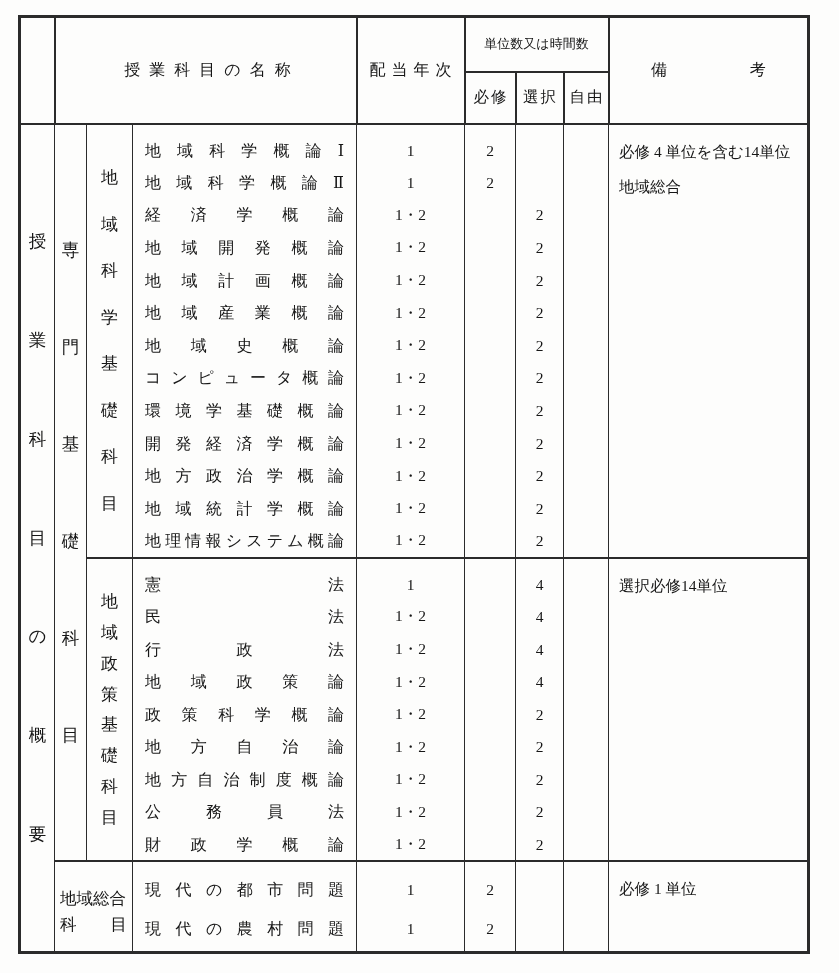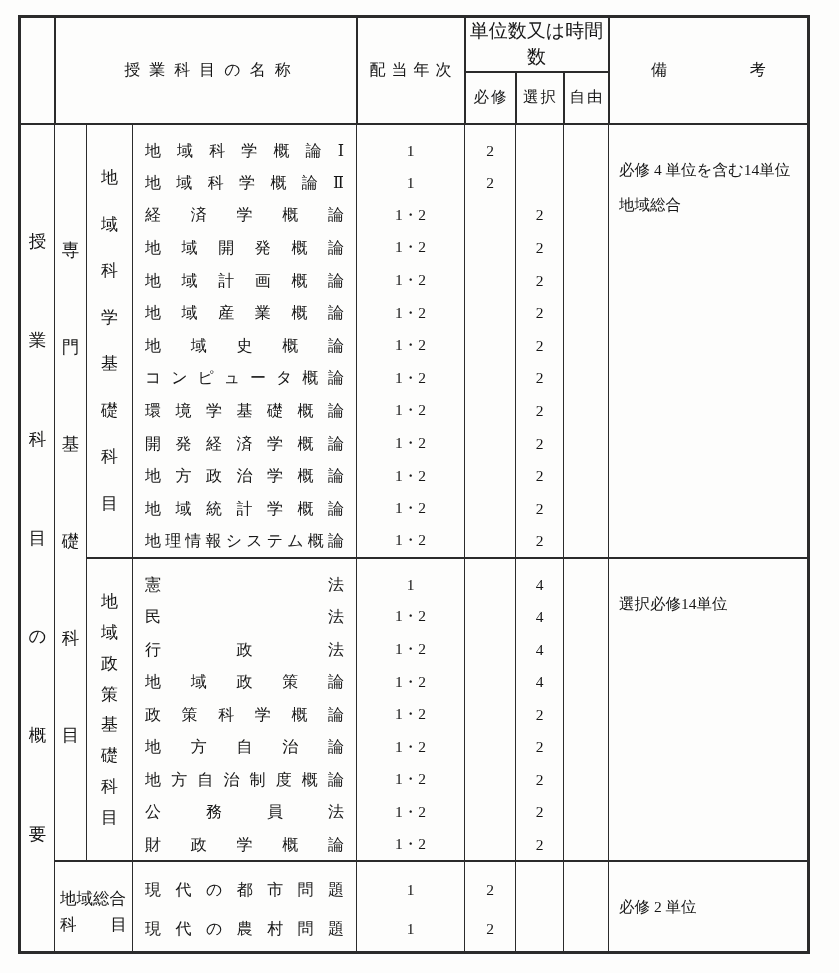--- a/index.html
+++ b/index.html
@@ -29,21 +29,21 @@
     font-weight:normal;
     vertical-align:middle;
     text-align:center;
     background:transparent;
   }
   tr.hrow1{height:55px;}
   tr.hrow2{height:52px;}
   .ls8{letter-spacing:9px;margin-left:13px;}
   .ls5{letter-spacing:6px;margin-left:6px;}
   .ls2{letter-spacing:2px;margin-left:2px;}
-  .units-top{font-size:19px;font-family:Liberation Serif, serif;}
+  .units-top{font-size:13px;font-family:Liberation Serif, serif;}
   .unit-sub{font-size:15.5px;}
 
   tbody td{
     border:0;
     border-left:1.7px solid var(--line);
     vertical-align:middle;
     font-size:16px;
   }
   tr.course-row{height:32.6px;}
   tr.group-start{height:43px;}
@@ -70,21 +70,21 @@
   .dist-between{display:flex;justify-content:space-between;}
   .dist-around{display:flex;justify-content:space-around;}
 
   td.cell-name .name-line{padding:0 12px;line-height:1;}
   td.cell-num{text-align:center;font-size:15.5px;font-family:"Liberation Serif","DejaVu Serif",serif;}
   td.cell-remarks{
     vertical-align:top;
     padding:9px 9px 0 10px;
     font-size:15.5px;
   }
-  tr.group-start td.cell-remarks{padding-top:27px;margin-left:23px;}
+  tr.group-start td.cell-remarks{padding-top:9px;margin-left:23px;}
   .remark-line{line-height:35px;white-space:nowrap;}
 </style>
 </head>
 <body>
 
 <div class="page">
   <table class="curriculum">
     <colgroup>
       <col style="width:35px">
         <col style="width:32px">
@@ -533,21 +533,21 @@
               <span>市</span>
               <span>問</span>
               <span>題</span>
             </div>
           </td>
           <td class="cell-num">1</td>
           <td class="cell-num">2</td>
           <td class="cell-num"></td>
           <td class="cell-num"></td>
           <td class="cell-remarks" rowspan="2">
-            <div class="remark-line">必修 2 単位</div>
+            <div class="remark-line">必修 1 単位</div>
           </td>
         </tr>
         <tr class="course-row tall">
           <td class="cell-name">
             <div class="name-line char-split dist-between">
               <span>現</span>
               <span>代</span>
               <span>の</span>
               <span>農</span>
               <span>村</span>

